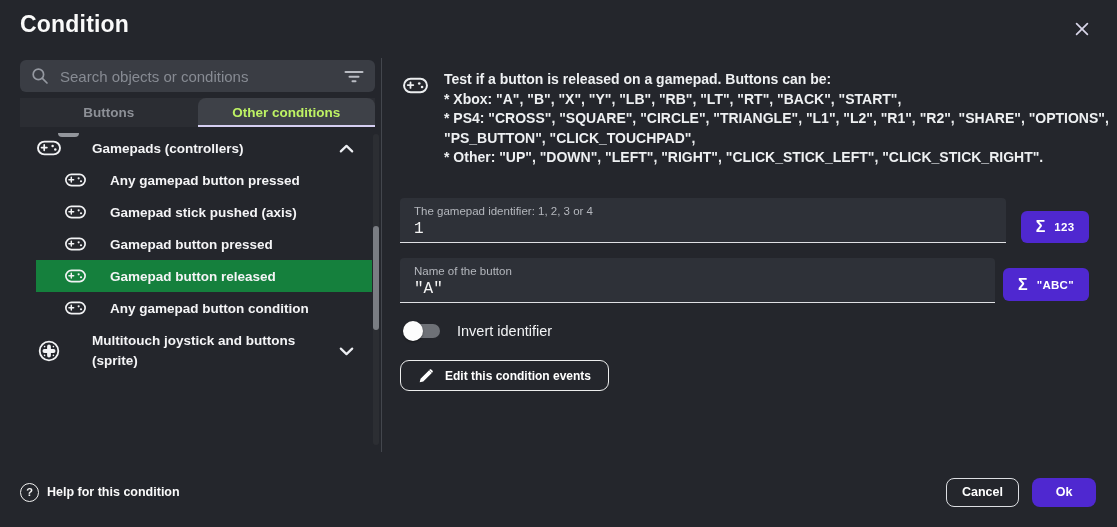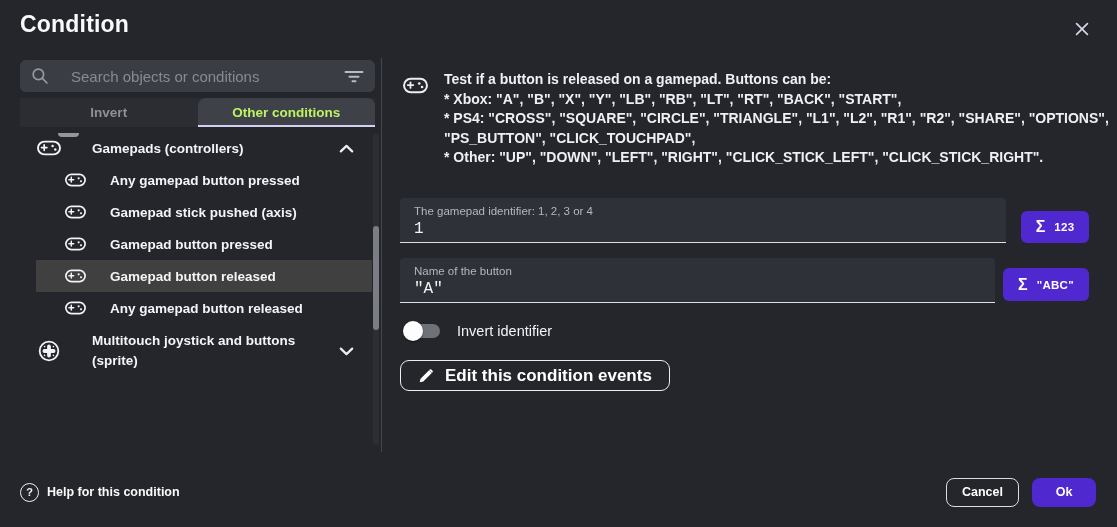--- a/index.html
+++ b/index.html
@@ -9,37 +9,37 @@
     font-family:"Liberation Sans", sans-serif;
     color:#fafafa;
     position:relative;
     overflow:hidden;
   }
   .title { position:absolute; left:20px; top:11px; font-size:23px; font-weight:700; letter-spacing:.2px; }
   .close-btn { position:absolute; left:1070px; top:17px; width:24px; height:24px; display:flex; align-items:center; justify-content:center; color:#d8d5e8; cursor:pointer; background:none; border:none; }
 
   
   .search-box { position:absolute; left:20px; top:60px; width:355px; height:32px; background:#3a3d44; border-radius:6px; display:flex; align-items:center; padding:0 11px; }
-  .search-box input { flex:1; background:transparent; border:none; outline:none; color:#e8e8ea; font-size:15px; margin-left:22px; font-family:"Liberation Sans",sans-serif; }
+  .search-box input { flex:1; background:transparent; border:none; outline:none; color:#e8e8ea; font-size:15px; margin-left:11px; font-family:"Liberation Sans",sans-serif; }
   .search-box input::placeholder { color:#878b93; }
   .filter-ic { display:flex; margin-left:8px; cursor:pointer; }
 
   
   .tabbar { position:absolute; left:20px; top:98px; width:355px; height:29px; background:#2b2d33; display:flex; }
   .tab { flex:1; display:flex; align-items:center; justify-content:center; font-size:13.5px; font-weight:700; color:#8d9097; position:relative; cursor:pointer; }
   .tab.active { background:#3e4148; color:#bef264; border-radius:8px 8px 0 0; }
   .tab.active::after { content:""; position:absolute; left:0; right:0; bottom:0; height:2.5px; background:#d5cff2; }
 
   
   .list { position:absolute; left:20px; top:132px; width:352px; }
   .list-fragment { position:absolute; left:38px; top:1px; width:21px; height:4px; border-radius:0 0 5px 5px; background:#93969c; }
   .row { display:flex; align-items:center; height:32px; margin-left:16px; position:relative; cursor:pointer; }
   .row.head { padding-left:1px; }
   .row.sub  { padding-left:27px; }
-  .row.selected { background:#404040; }
+  .row.selected { background:#15803d; }
   .row.tall { height:50px; margin-top:2px; align-items:center; }
   .row-icon { width:24px; display:flex; justify-content:center; color:#f2f3f5; }
   .row.sub .row-icon svg { width:21px; height:14px; }
   .row-label { font-size:13.5px; font-weight:700; color:#f4f4f6; }
   .row.head .row-label { margin-left:31px; }
   .row.sub  .row-label { margin-left:23px; }
   .row.tall .row-label { width:235px; line-height:1.5; }
   .row-chevron { position:absolute; right:18px; color:#eceef2; display:flex; cursor:pointer; }
 
   .scroll-track { position:absolute; left:373px; top:134px; width:6px; height:311px; background:#2c2e33; border-radius:3px; }
@@ -63,21 +63,21 @@
   .r2 .sigma-btn { width:86px; height:33px; margin-left:8px; margin-bottom:2px; }
   .sigma-glyph { font-size:16px; font-weight:700; line-height:1; }
   .sigma-tag { font-size:11.5px; font-weight:700; letter-spacing:.3px; }
 
   .toggle-row { position:absolute; left:403px; top:321px; display:flex; align-items:center; }
   .switch { position:relative; width:40px; height:20px; cursor:pointer; }
   .switch-track { position:absolute; left:3px; top:3px; width:34px; height:14px; border-radius:7px; background:#6e7177; }
   .switch-knob { position:absolute; left:0; top:0; width:20px; height:20px; border-radius:50%; background:#fdfdfd; box-shadow:0 1px 2px rgba(0,0,0,.45); }
   .toggle-label { margin-left:14px; font-size:14.5px; font-weight:500; color:#f2f3f5; }
 
-  .edit-btn { position:absolute; left:400px; top:360px; height:31px; display:inline-flex; align-items:center; gap:11px; padding:0 17px; background:transparent; border:1px solid #eceded; border-radius:9px; color:#ffffff; font-size:17px; font-weight:700; cursor:pointer; font-family:"Liberation Sans",sans-serif; }
+  .edit-btn { position:absolute; left:400px; top:360px; height:31px; display:inline-flex; align-items:center; gap:11px; padding:0 17px; background:transparent; border:1px solid #eceded; border-radius:9px; color:#ffffff; font-size:12px; font-weight:700; cursor:pointer; font-family:"Liberation Sans",sans-serif; }
 
   
   .footer { position:absolute; left:0; right:0; top:476px; height:32px; display:flex; align-items:center; padding:0 21px 0 20px; }
   .help { display:flex; align-items:center; gap:8px; cursor:pointer; }
   .help-icon { width:19px; height:19px; border-radius:50%; border:1.6px solid #f2f2f2; display:flex; align-items:center; justify-content:center; font-size:11px; font-weight:700; color:#f2f2f2; }
   .help-label { font-size:12.5px; font-weight:700; }
   .spacer { flex:1; }
   .btn-cancel { height:29px; padding:0 15px; border:1px solid #dcdee2; background:transparent; border-radius:8px; color:#ffffff; font-size:12.5px; font-weight:700; cursor:pointer; margin-right:13px; font-family:"Liberation Sans",sans-serif; }
   .btn-ok { height:29px; width:64px; background:#4f28d0; border:none; border-radius:8px; color:#ffffff; font-size:12.5px; font-weight:700; cursor:pointer; font-family:"Liberation Sans",sans-serif; }
 </style>
@@ -105,21 +105,21 @@
     <svg width="20" height="13" viewBox="0 0 20 13" fill="none">
       <path d="M1.5 2h17" stroke="#b9bcc3" stroke-width="2" stroke-linecap="round"></path>
       <path d="M5.5 6.7h9" stroke="#b9bcc3" stroke-width="2" stroke-linecap="round"></path>
       <path d="M8.5 11.3h3" stroke="#b9bcc3" stroke-width="2" stroke-linecap="round"></path>
     </svg>
   </span>
 </div>
 
 <div class="tabbar">
   <div class="tab">
-    <span>Invert</span>
+    <span>Buttons</span>
   </div>
   <div class="tab active">
     <span>Other conditions</span>
   </div>
 </div>
 
 <div class="list">
   <div class="list-fragment"></div>
 <div class="row head">
     <span class="row-icon">
@@ -187,21 +187,21 @@
   </div>
     <div class="row sub">
     <span class="row-icon">
   <svg width="24" height="16" viewBox="0 0 24 16" fill="none">
     <rect x="1" y="1.6" width="22" height="12.8" rx="6.4" stroke="currentColor" stroke-width="1.9"></rect>
     <path d="M7.2 4.9v5.4 M4.5 7.6h5.4" stroke="currentColor" stroke-width="1.7" stroke-linecap="round"></path>
     <circle cx="15.6" cy="6.1" r="1.25" fill="currentColor"></circle>
     <circle cx="18.3" cy="9.4" r="1.25" fill="currentColor"></circle>
   </svg>
 </span>
-    <span class="row-label">Any gamepad button released</span>
+    <span class="row-label">Any gamepad button condition</span>
 
   </div>
     <div class="row head tall">
     <span class="row-icon">
   <svg width="22" height="22" viewBox="0 0 22 22" fill="none">
     <circle cx="11" cy="11" r="9.3" stroke="currentColor" stroke-width="1.8"></circle>
     <path d="M11 6.4v9.2 M6.4 11h9.2" stroke="currentColor" stroke-width="3.8" stroke-linecap="round"></path>
     <circle cx="6.6" cy="6.6" r="0.8" fill="currentColor"></circle>
     <circle cx="15.4" cy="6.6" r="0.8" fill="currentColor"></circle>
     <circle cx="6.6" cy="15.4" r="0.8" fill="currentColor"></circle>

